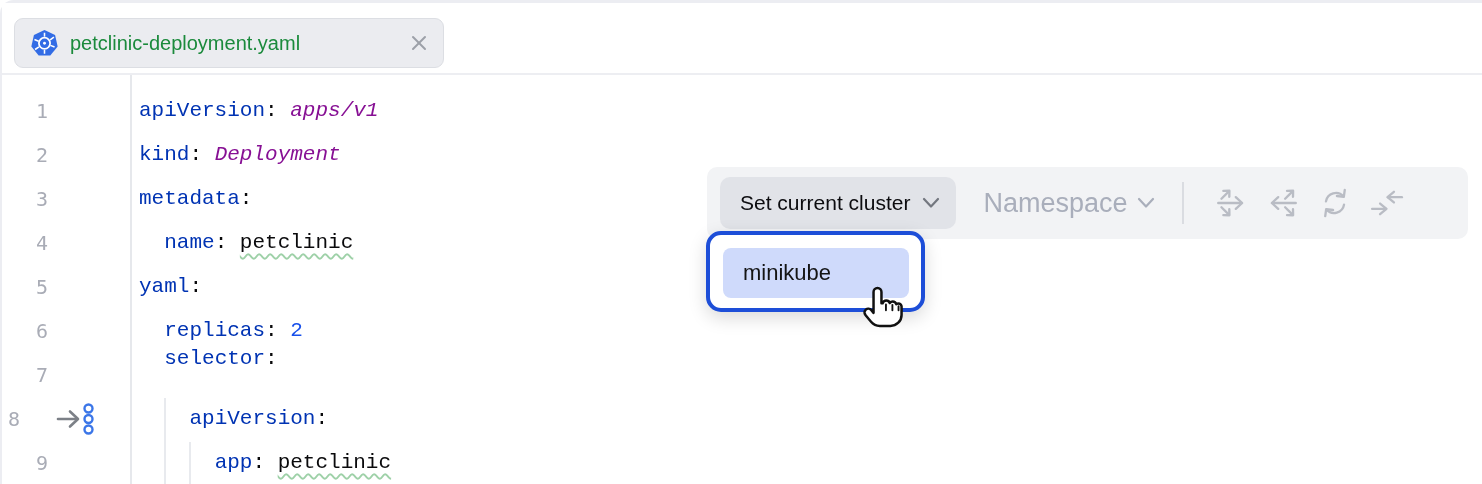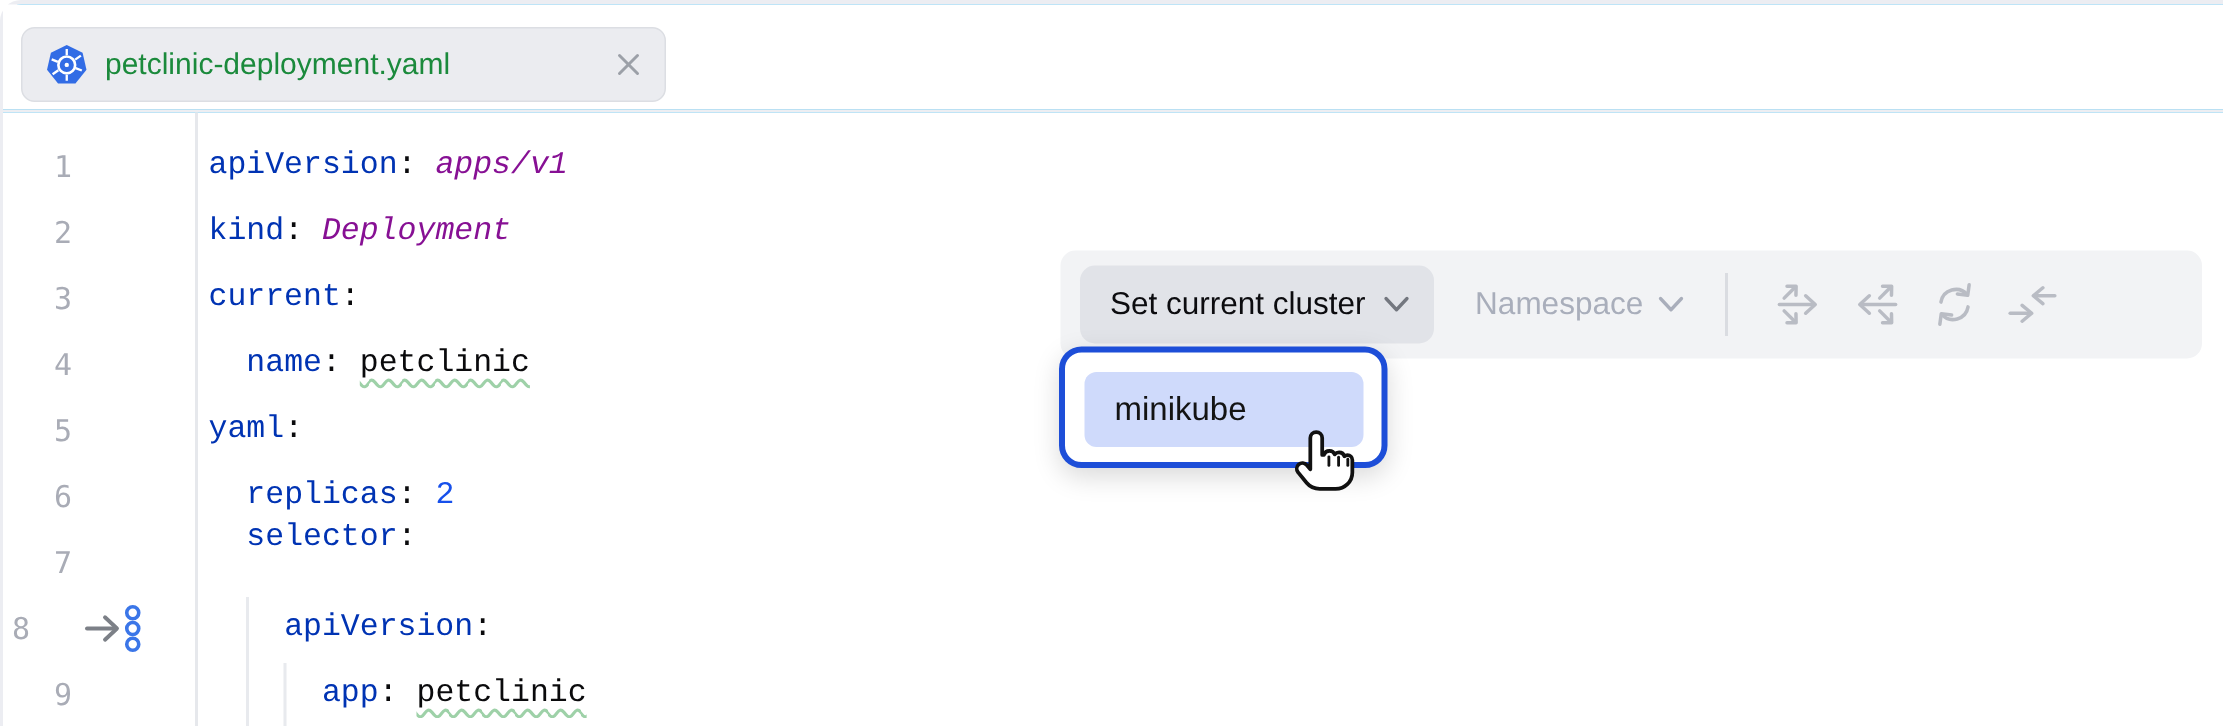--- a/index.html
+++ b/index.html
@@ -37,21 +37,21 @@
   .guide{position:absolute;width:1.5px;background:#E8EAEE;}
   .g1{left:162px;top:323px;bottom:0;}
   .g2{left:187px;top:367px;bottom:0;}
   
   .toolbar{position:absolute;left:705px;top:164px;width:761px;height:72px;background:#F2F3F5;
     border-radius:10px;display:flex;align-items:center;padding:0 0 0 13px;box-sizing:border-box;z-index:5;}
   .tb-btn{height:52px;background:#E1E3E8;border-radius:10px;display:flex;align-items:center;
     gap:12px;padding:0 16px 0 20px;cursor:pointer;}
   .tb-btn span{font-size:21px;color:#0C0C0F;white-space:nowrap;}
   .tb-ns{display:flex;align-items:center;gap:10px;margin-left:27px;cursor:default;}
-  .tb-ns span{font-size:21px;color:var(--c-disabled);white-space:nowrap;}
+  .tb-ns span{font-size:27px;color:var(--c-disabled);white-space:nowrap;}
   .tb-div{width:2px;height:42px;background:#DADCE1;margin:0 21px 0 27px;}
   .tb-ico{width:52px;height:52px;display:flex;align-items:center;justify-content:center;}
   
   .popup{position:absolute;left:704px;top:228px;width:219px;height:81px;background:#ffffff;
     border:4px solid #1d4ed8;border-radius:15px;box-shadow:0 6px 18px rgba(0,0,0,.15);
     z-index:10;box-sizing:border-box;}
   .pop-item{position:absolute;left:13px;top:13px;width:186px;height:50px;background:var(--c-selection);
     border-radius:8px;line-height:50px;padding-left:20px;box-sizing:border-box;
     font-size:22px;color:#141414;cursor:pointer;}
   .cursor{position:absolute;left:858px;top:276px;z-index:20;pointer-events:none;}
@@ -90,21 +90,21 @@
   <div class="tabbar-divider"></div>
 
   <div class="editor">
     <div class="gutter-sep"></div>
     <div id="lines-layer">
         <div class="gnum" style="top: 14px;">1</div>
         <div class="cline" style="top: 14px;"><span class="tok-key">apiVersion</span><span class="tok-plain">: </span><span class="tok-value">apps/v1</span></div>
         <div class="gnum" style="top: 58px;">2</div>
         <div class="cline" style="top: 58px;"><span class="tok-key">kind</span><span class="tok-plain">: </span><span class="tok-value">Deployment</span></div>
         <div class="gnum" style="top: 102px;">3</div>
-        <div class="cline" style="top: 102px;"><span class="tok-key">current</span><span class="tok-plain">:</span></div>
+        <div class="cline" style="top: 102px;"><span class="tok-key">metadata</span><span class="tok-plain">:</span></div>
         <div class="gnum" style="top: 146px;">4</div>
         <div class="cline" style="top: 146px; text-align: center;"><span class="tok-plain">  </span><span class="tok-key">name</span><span class="tok-plain">: </span><span class="tok-typo">petclinic</span></div>
         <div class="gnum" style="top: 190px;">5</div>
         <div class="cline" style="top: 190px;"><span class="tok-key">yaml</span><span class="tok-plain">:</span></div>
         <div class="gnum" style="top: 234px;">6</div>
         <div class="cline" style="top: 234px;"><span class="tok-plain">  </span><span class="tok-key">replicas</span><span class="tok-plain">: </span><span class="tok-number">2</span></div>
         <div class="gnum" style="top: 278px;">7</div>
         <div class="cline" style="top: 262px;"><span class="tok-plain">  </span><span class="tok-key">selector</span><span class="tok-plain">:</span></div>
         <div class="gnum with-icon" style="top: 322px;">8</div>
         <span class="gicon" style="top: 327px;">

